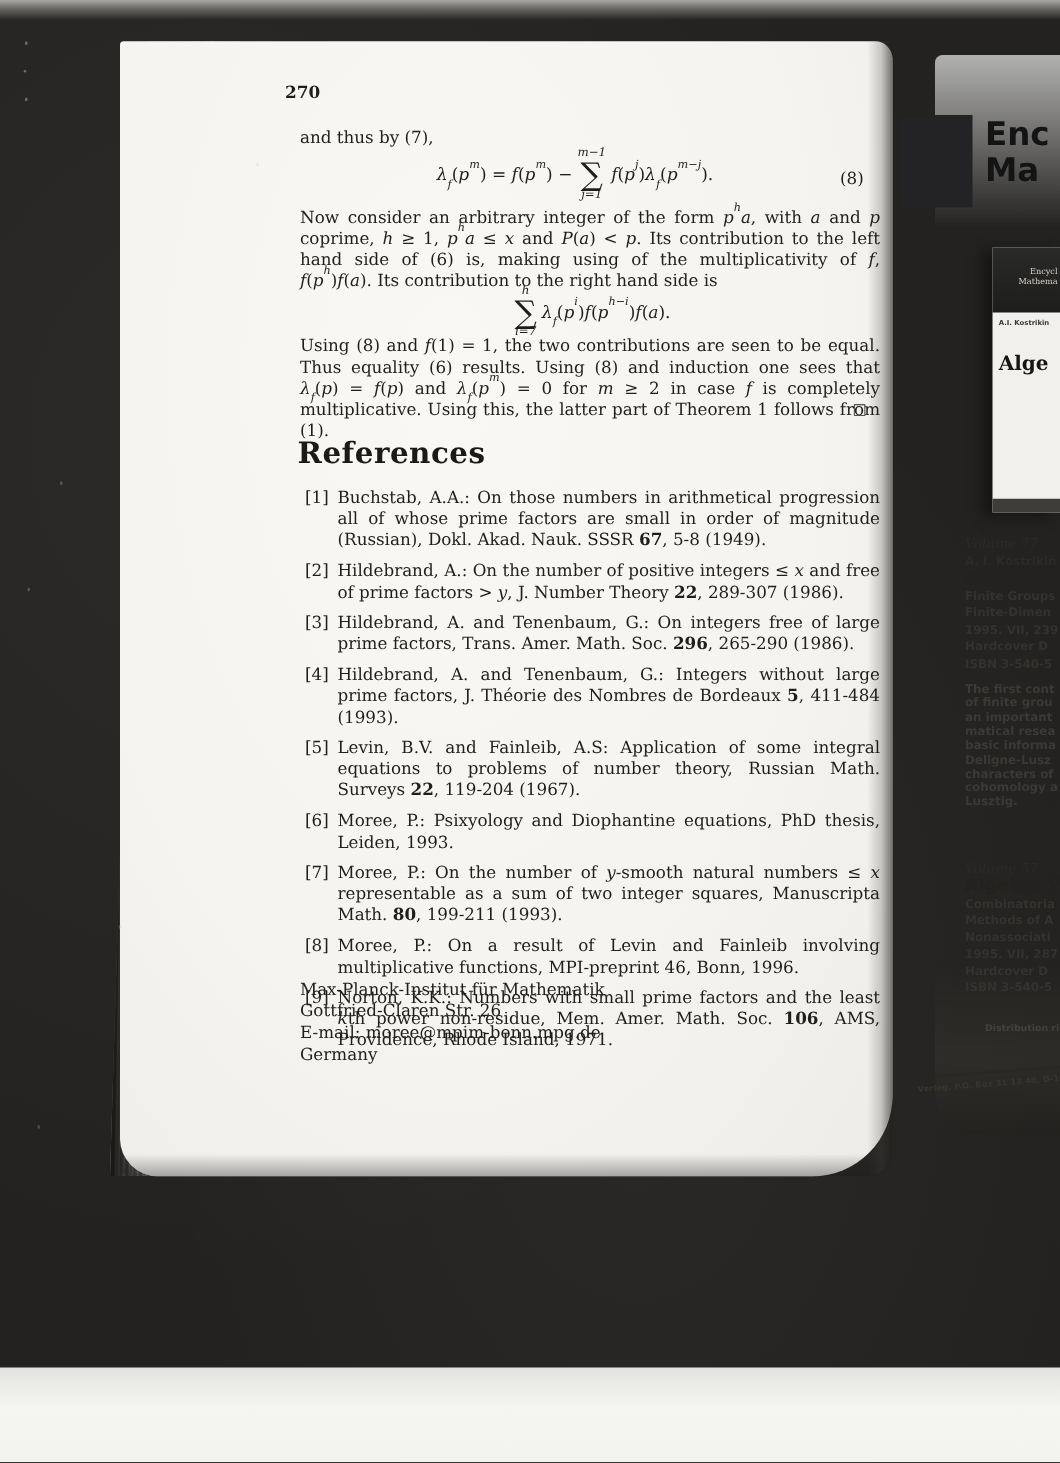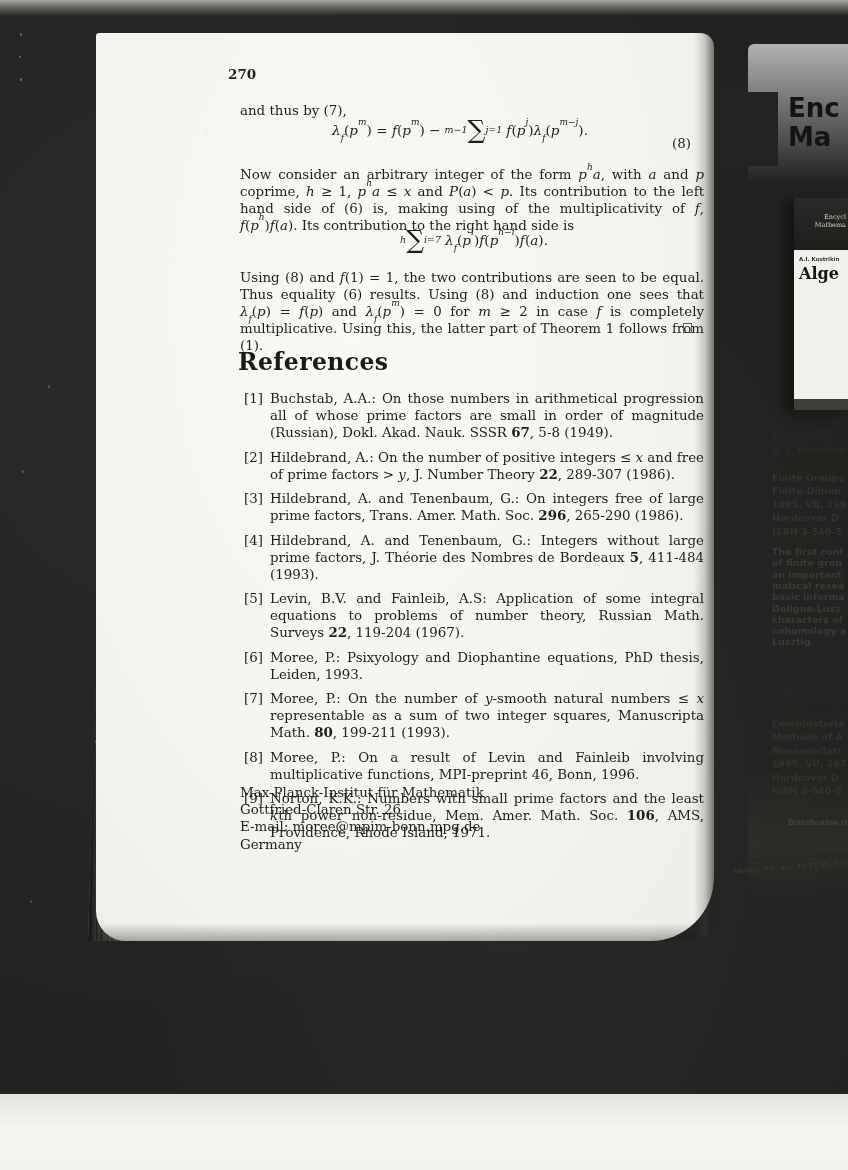--- a/index.html
+++ b/index.html
@@ -35,21 +35,21 @@
         background:linear-gradient(0deg, rgba(25,24,22,.35) 0%, transparent 100%);}
   
   .speck{position:absolute;width:2px;height:3px;border-radius:50%;background:#c9c8c4;opacity:.45;}
   
   .content{position:absolute;left:0;top:0;width:848px;height:1170px;z-index:5;color:#1f1e1c;}
   .content .pnum{position:absolute;left:228px;top:66px;font-size:13.5px;font-weight:700;}
   .content .intro{position:absolute;left:240px;top:103px;font-size:13.4px;}
   .eq8{position:absolute;left:240px;top:118px;width:440px;display:flex;align-items:center;
        justify-content:center;font-size:13.6px;}
   .eqlabel{position:absolute;left:672px;top:136px;font-size:13.4px;}
-  .bigsum{display:inline-flex;flex-direction:row;align-items:center;margin:0 4px;}
+  .bigsum{display:inline-flex;flex-direction:column;align-items:center;margin:0 4px;}
   .bigsum .lim{font-size:9.5px;line-height:10px;font-style:italic;}
   .bigsum .sig{font-size:25px;line-height:23px;font-style:normal;}
   sup{font-size:9px;line-height:0;position:relative;top:-4px;}
   sub{font-size:9px;line-height:0;position:relative;top:3px;}
   .para{position:absolute;left:240px;width:464px;font-size:13.4px;line-height:16.9px;
         text-align:justify;}
   .p1{top:167px;}
   .p2{top:270px;}
   .eqsum{position:absolute;left:240px;top:228px;width:464px;display:flex;align-items:center;
         justify-content:center;font-size:13.6px;}
@@ -72,21 +72,21 @@
   .ad-page *{white-space:nowrap;}
   .logo-block{position:absolute;left:720px;top:92px;width:58px;height:74px;background:#232325;z-index:3;}
   .ad-head{position:absolute;left:40px;top:50px;font-size:26px;line-height:29px;font-weight:700;color:#141414;}
   .cover{position:absolute;left:46px;top:154px;width:54px;height:212px;background:#f2f0ec;
         box-shadow:-8px 3px 10px rgba(10,10,8,.55);}
   .cover-head{height:52px;background:linear-gradient(180deg,#2a2a28,#1d1d1b);color:#d8d2c4;
         font-family:"DejaVu Serif","Liberation Serif",serif;font-size:6.5px;line-height:8px;
         text-align:right;padding:15px 2px 0 0;box-sizing:border-box;}
   .cover-author{font-size:5.5px;font-weight:700;color:#3a3833;padding:6px 0 0 5px;}
   .cover-title{font-family:"DejaVu Serif","Liberation Serif",serif;font-size:16px;font-weight:700;
-        color:#161513;padding:2px 0 0 5px;}
+        color:#161513;padding:19px 0 0 5px;}
   .cover-band{position:absolute;left:0;right:0;bottom:0;height:11px;background:#3f3d39;}
   .vol{position:absolute;left:24px;}
   .vol77{top:384px;}
   .vol57{top:644px;}
   .vol .volume{font-family:"DejaVu Serif","Liberation Serif",serif;font-style:italic;
         font-size:11px;color:#2b2a28;}
   .vol .author{font-size:9.5px;font-weight:700;margin-top:3px;}
   .vol .title{font-size:14px;font-weight:700;line-height:16px;color:#23221f;}
   .vol .detail{font-size:9.5px;font-weight:700;line-height:13.4px;color:#34322e;}
   .vol .desc{margin-top:8px;}

